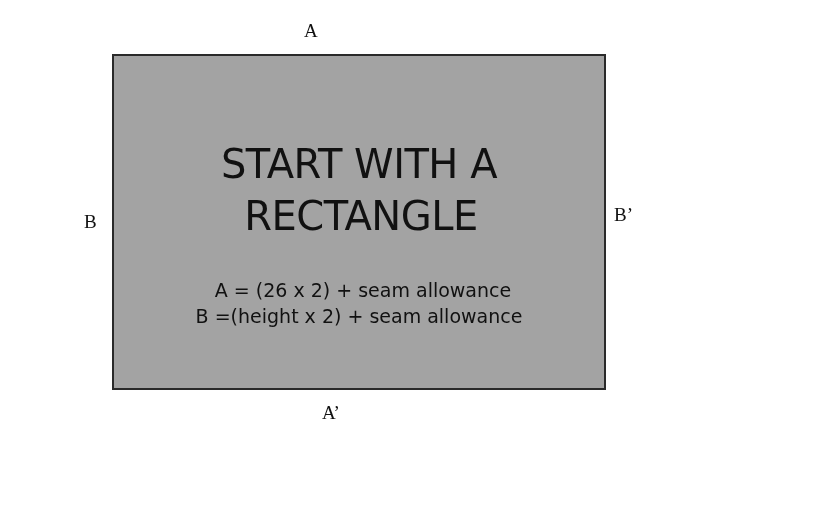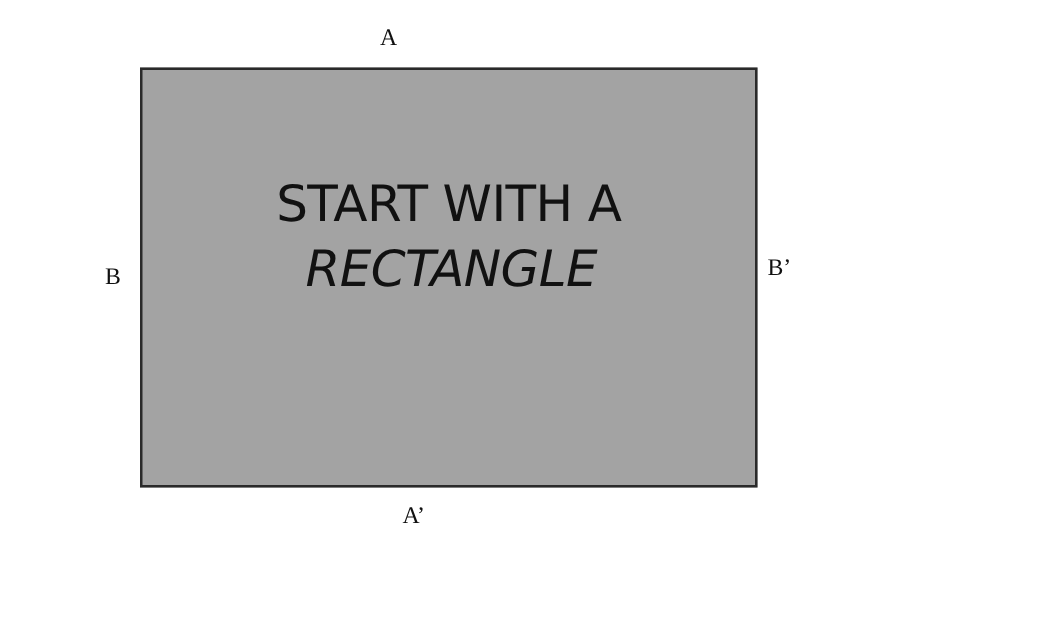--- a/index.html
+++ b/index.html
@@ -27,21 +27,21 @@
       left: 0; right: 0;
       top: 82px;
       text-align: center;
       font-family: "DejaVu Sans", sans-serif;
       font-size: 40px;
       line-height: 52px;
       color: #111111;
       letter-spacing: -0.5px;
     }
     .title .line1 { display: block; }
-    .title .line2 { display: block; padding-left: 4px; font-style: italic; }
+    .title .line2 { display: block; padding-left: 4px; }
     .formulas {
       position: absolute;
       left: 0; right: 0;
       top: 221px;
       text-align: center;
       font-family: "DejaVu Sans", sans-serif;
       font-size: 19px;
       line-height: 26px;
       color: #111111;
     }
@@ -54,13 +54,17 @@
 <div id="label-a-top" class="edge-label">A</div>
 <div id="label-b-left" class="edge-label">B</div>
 <div id="label-b-right" class="edge-label">B’</div>
 <div id="label-a-bottom" class="edge-label">A’</div>
 
 <div class="rect">
   <div class="title">
     <span class="line1">START WITH A</span>
     <span class="line2">RECTANGLE</span>
   </div>
+  <div class="formulas">
+    <span class="f1">A = (26 x 2) + seam allowance</span>
+    <span class="f2">B =(height x 2) + seam allowance</span>
+  </div>
 </div>
 
 </body></html>

